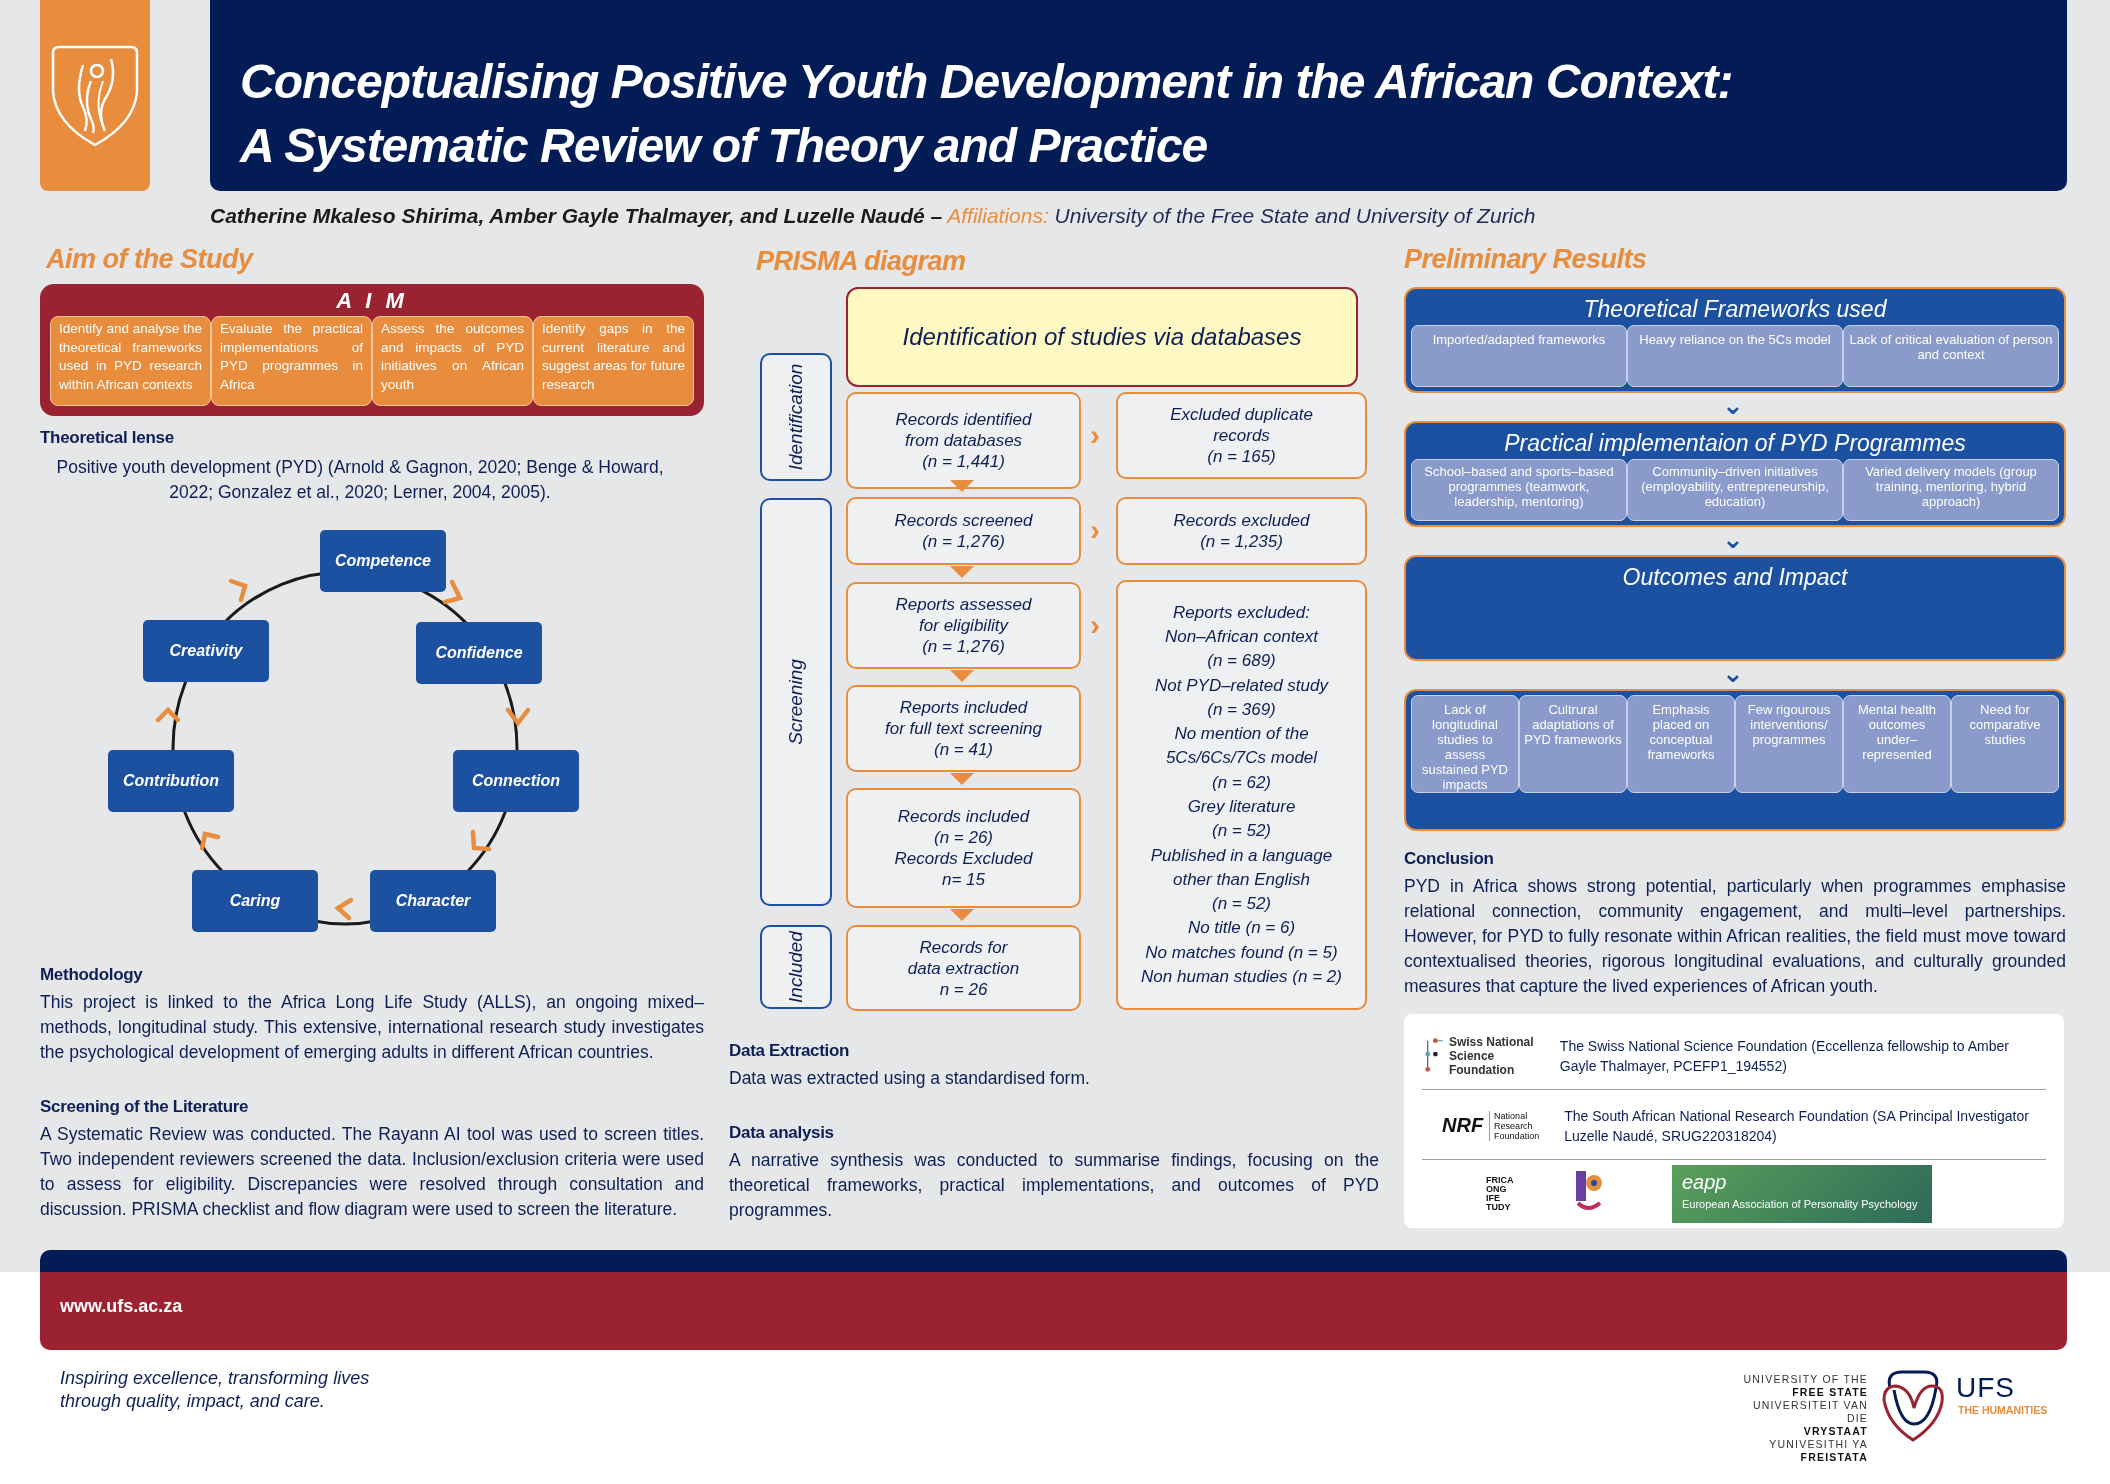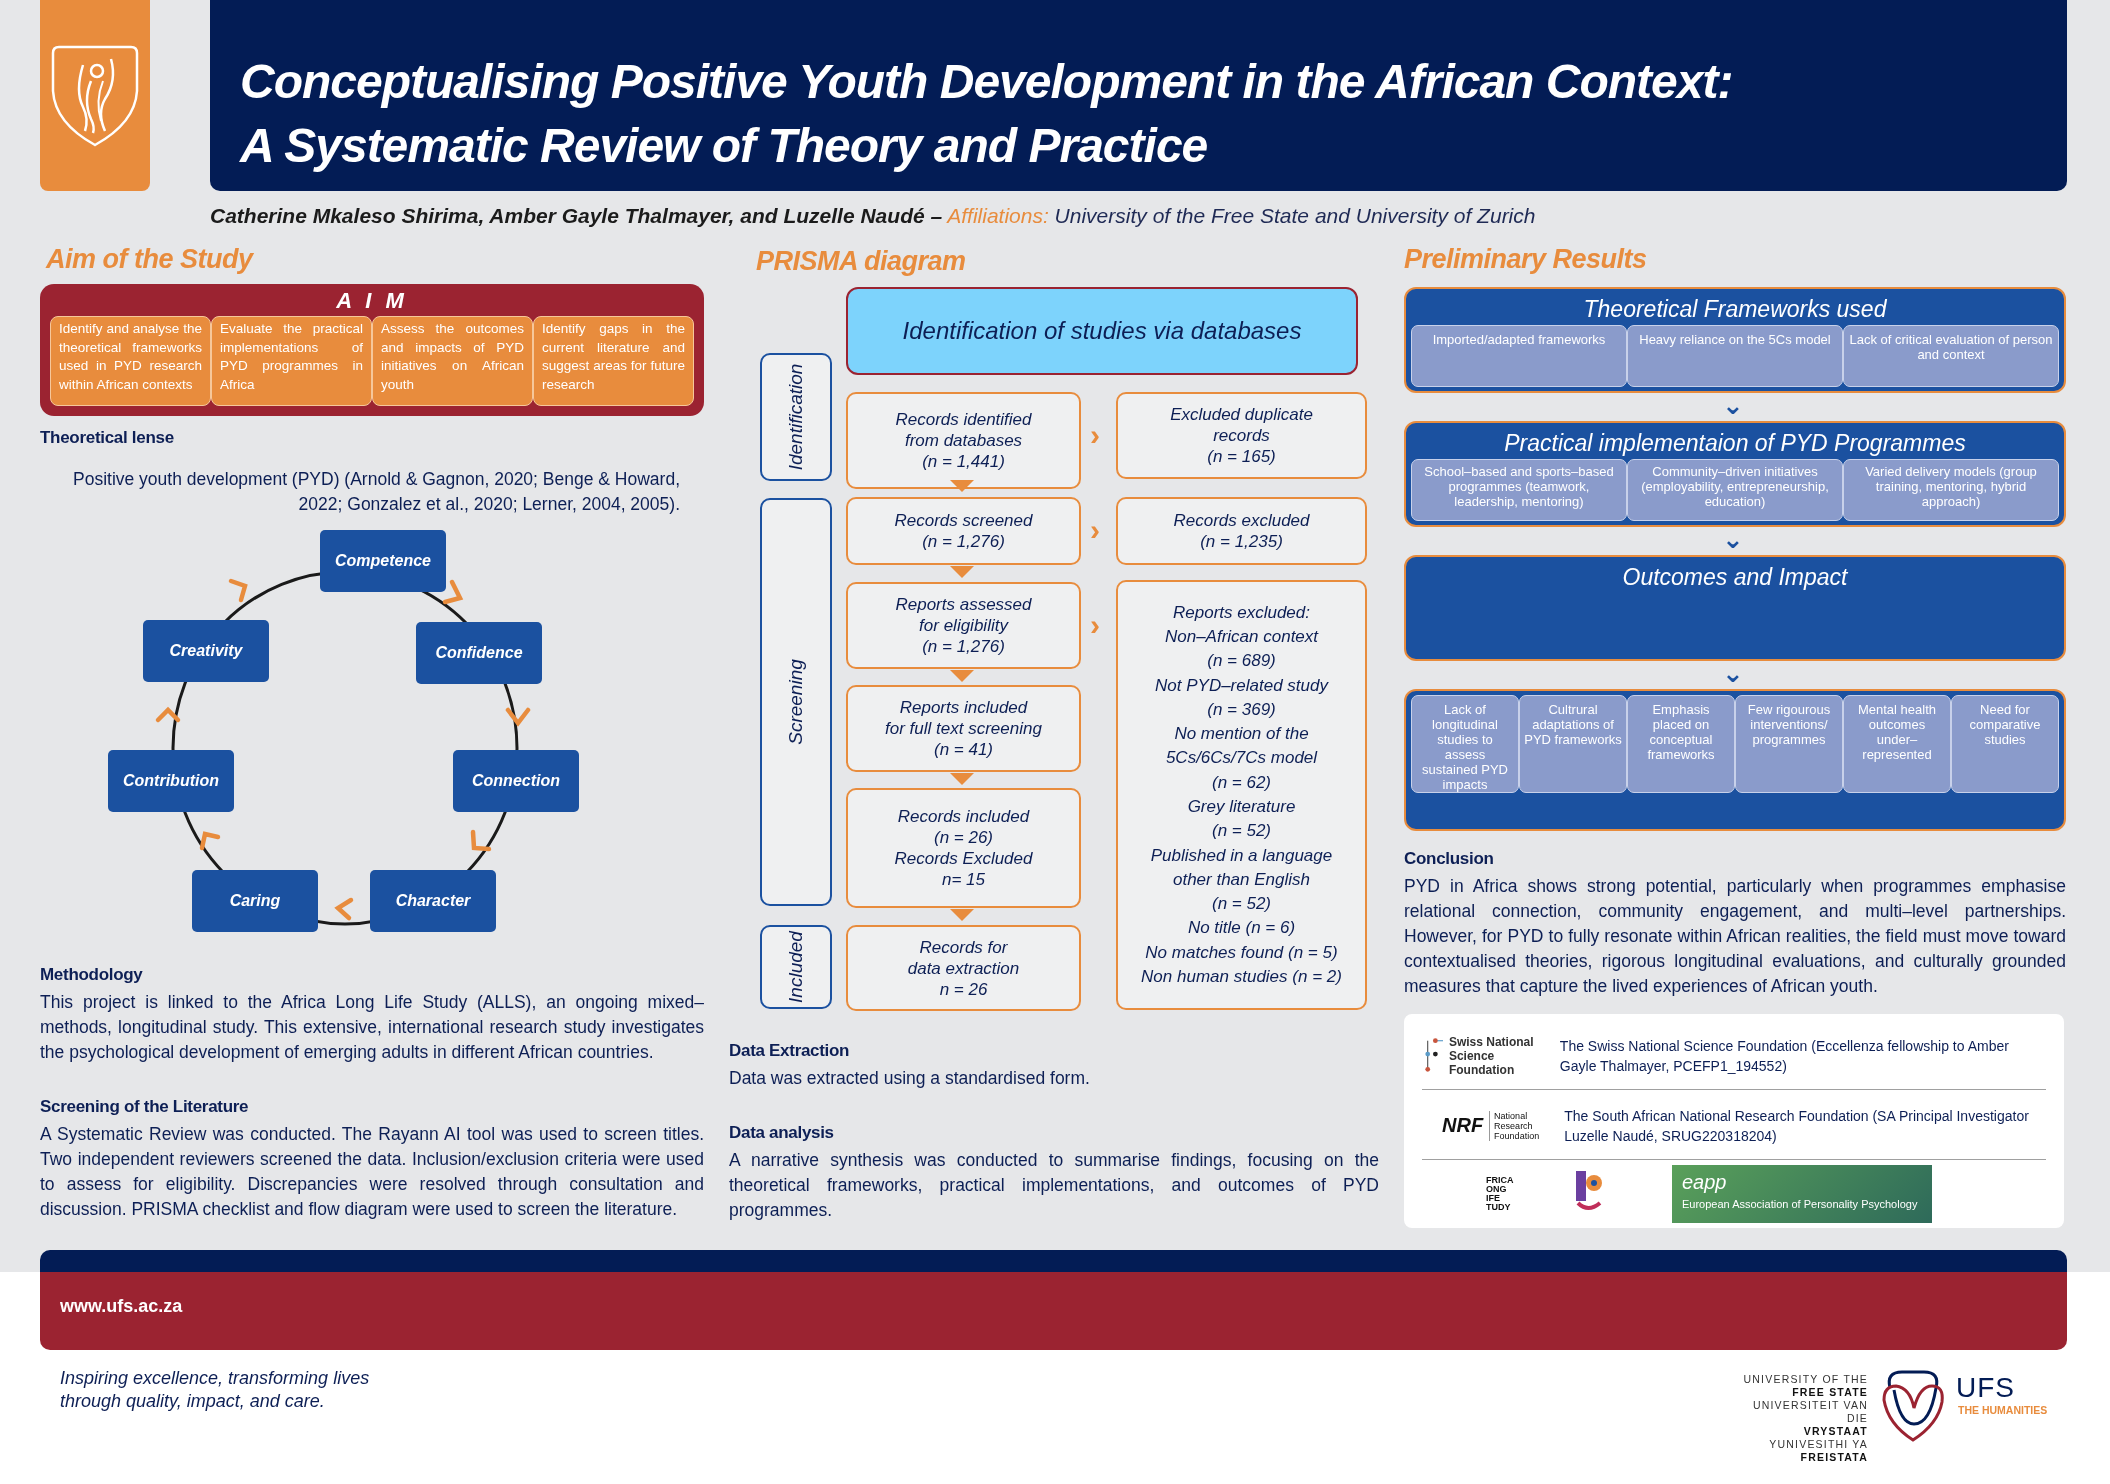--- a/index.html
+++ b/index.html
@@ -23,21 +23,21 @@
   .aim-item { flex: 1; background: #e88c3d; border: 1.5px solid #f6c79a; border-radius: 8px; color: #fff; font-size: 13.5px; line-height: 18.5px; padding: 3px 8px; height: 90px; text-align: justify; }
 
   .sub-head { position: absolute; font-size: 17px; font-weight: bold; color: #0d1f55; letter-spacing: -0.3px; }
   .body-text { position: absolute; font-size: 17.5px; line-height: 25px; color: #0d1f55; text-align: justify; }
 
   
   .cycle { position: absolute; left: 90px; top: 520px; width: 520px; height: 420px; }
   .cnode { position: absolute; width: 126px; height: 62px; background: #1b51a0; border-radius: 5px; color: #fff; font-weight: bold; font-style: italic; font-size: 16px; display: flex; align-items: center; justify-content: center; }
 
   
-  .prisma-top { position: absolute; left: 846px; top: 287px; width: 512px; height: 88px; border: 2.5px solid #9b2331; border-radius: 12px; display: flex; align-items: center; justify-content: center; font-size: 24px; font-style: italic; color: #0d1f55; background: #7dd3fc; }
+  .prisma-top { position: absolute; left: 846px; top: 287px; width: 512px; height: 100px; border: 2.5px solid #9b2331; border-radius: 12px; display: flex; align-items: center; justify-content: center; font-size: 24px; font-style: italic; color: #0d1f55; background: #fef9c3; }
   .phase { position: absolute; left: 760px; width: 72px; border: 2.5px solid #1b51a0; border-radius: 10px; background: #eff0f1; }
   .phase span { position: absolute; left: 50%; top: 50%; transform: translate(-50%,-50%) rotate(-90deg); font-size: 19px; font-style: italic; color: #0d1f55; white-space: nowrap; }
   .pbox { position: absolute; border: 2.5px solid #e88c3d; border-radius: 10px; background: #eff0f1; display: flex; flex-direction: column; align-items: center; justify-content: center; text-align: center; font-size: 17px; font-style: italic; line-height: 21px; color: #0d1f55; }
   .pbox.left { left: 846px; width: 235px; }
   .pbox.right { left: 1116px; width: 251px; }
   .excl-list { line-height: 24.3px; }
   .down-tri { position: absolute; width: 0; height: 0; border-left: 12px solid transparent; border-right: 12px solid transparent; border-top: 12px solid #e88c3d; left: 950px; }
   .right-chev { position: absolute; left: 1090px; font-size: 30px; font-weight: bold; color: #e88c3d; line-height: 30px; }
 
   
@@ -89,21 +89,21 @@
 <div class="aim-box">
   <div class="aim-title">A I M</div>
   <div class="aim-items">
     <div class="aim-item">Identify and analyse the theoretical frameworks used in PYD research within African contexts</div>
     <div class="aim-item">Evaluate the practical implementations of PYD programmes in Africa</div>
     <div class="aim-item">Assess the outcomes and impacts of PYD initiatives on African youth</div>
     <div class="aim-item">Identify gaps in the current literature and suggest areas for future research</div>
   </div>
 </div>
 <div class="sub-head" style="left:40px;top:428px;">Theoretical lense</div>
-<div class="body-text" style="left:40px;top:455px;width:640px;text-align:right;margin-top:12px;">Positive youth development (PYD) (Arnold &amp; Gagnon, 2020; Benge &amp; Howard, 2022; Gonzalez et al., 2020; Lerner, 2004, 2005).</div>
+<div class="body-text" style="left:40px;top:455px;width:640px;text-align:center;">Positive youth development (PYD) (Arnold &amp; Gagnon, 2020; Benge &amp; Howard, 2022; Gonzalez et al., 2020; Lerner, 2004, 2005).</div>
 
 <div class="cycle">
   <svg width="520" height="420" style="position:absolute;left:0;top:0;">
     <ellipse cx="255" cy="228" rx="172" ry="176" fill="none" stroke="#1a1a1a" stroke-width="3"></ellipse>
     <g stroke="#e88c3d" stroke-width="4.5" fill="none" stroke-linecap="round">
       <polyline points="141,61 155,66 151,80"></polyline>
       <polyline points="362,62 370,78 355,82"></polyline>
       <polyline points="418,190 428,203 438,190"></polyline>
       <polyline points="383,312 384,328 399,329"></polyline>
       <polyline points="261,380 248,388 259,398"></polyline>

